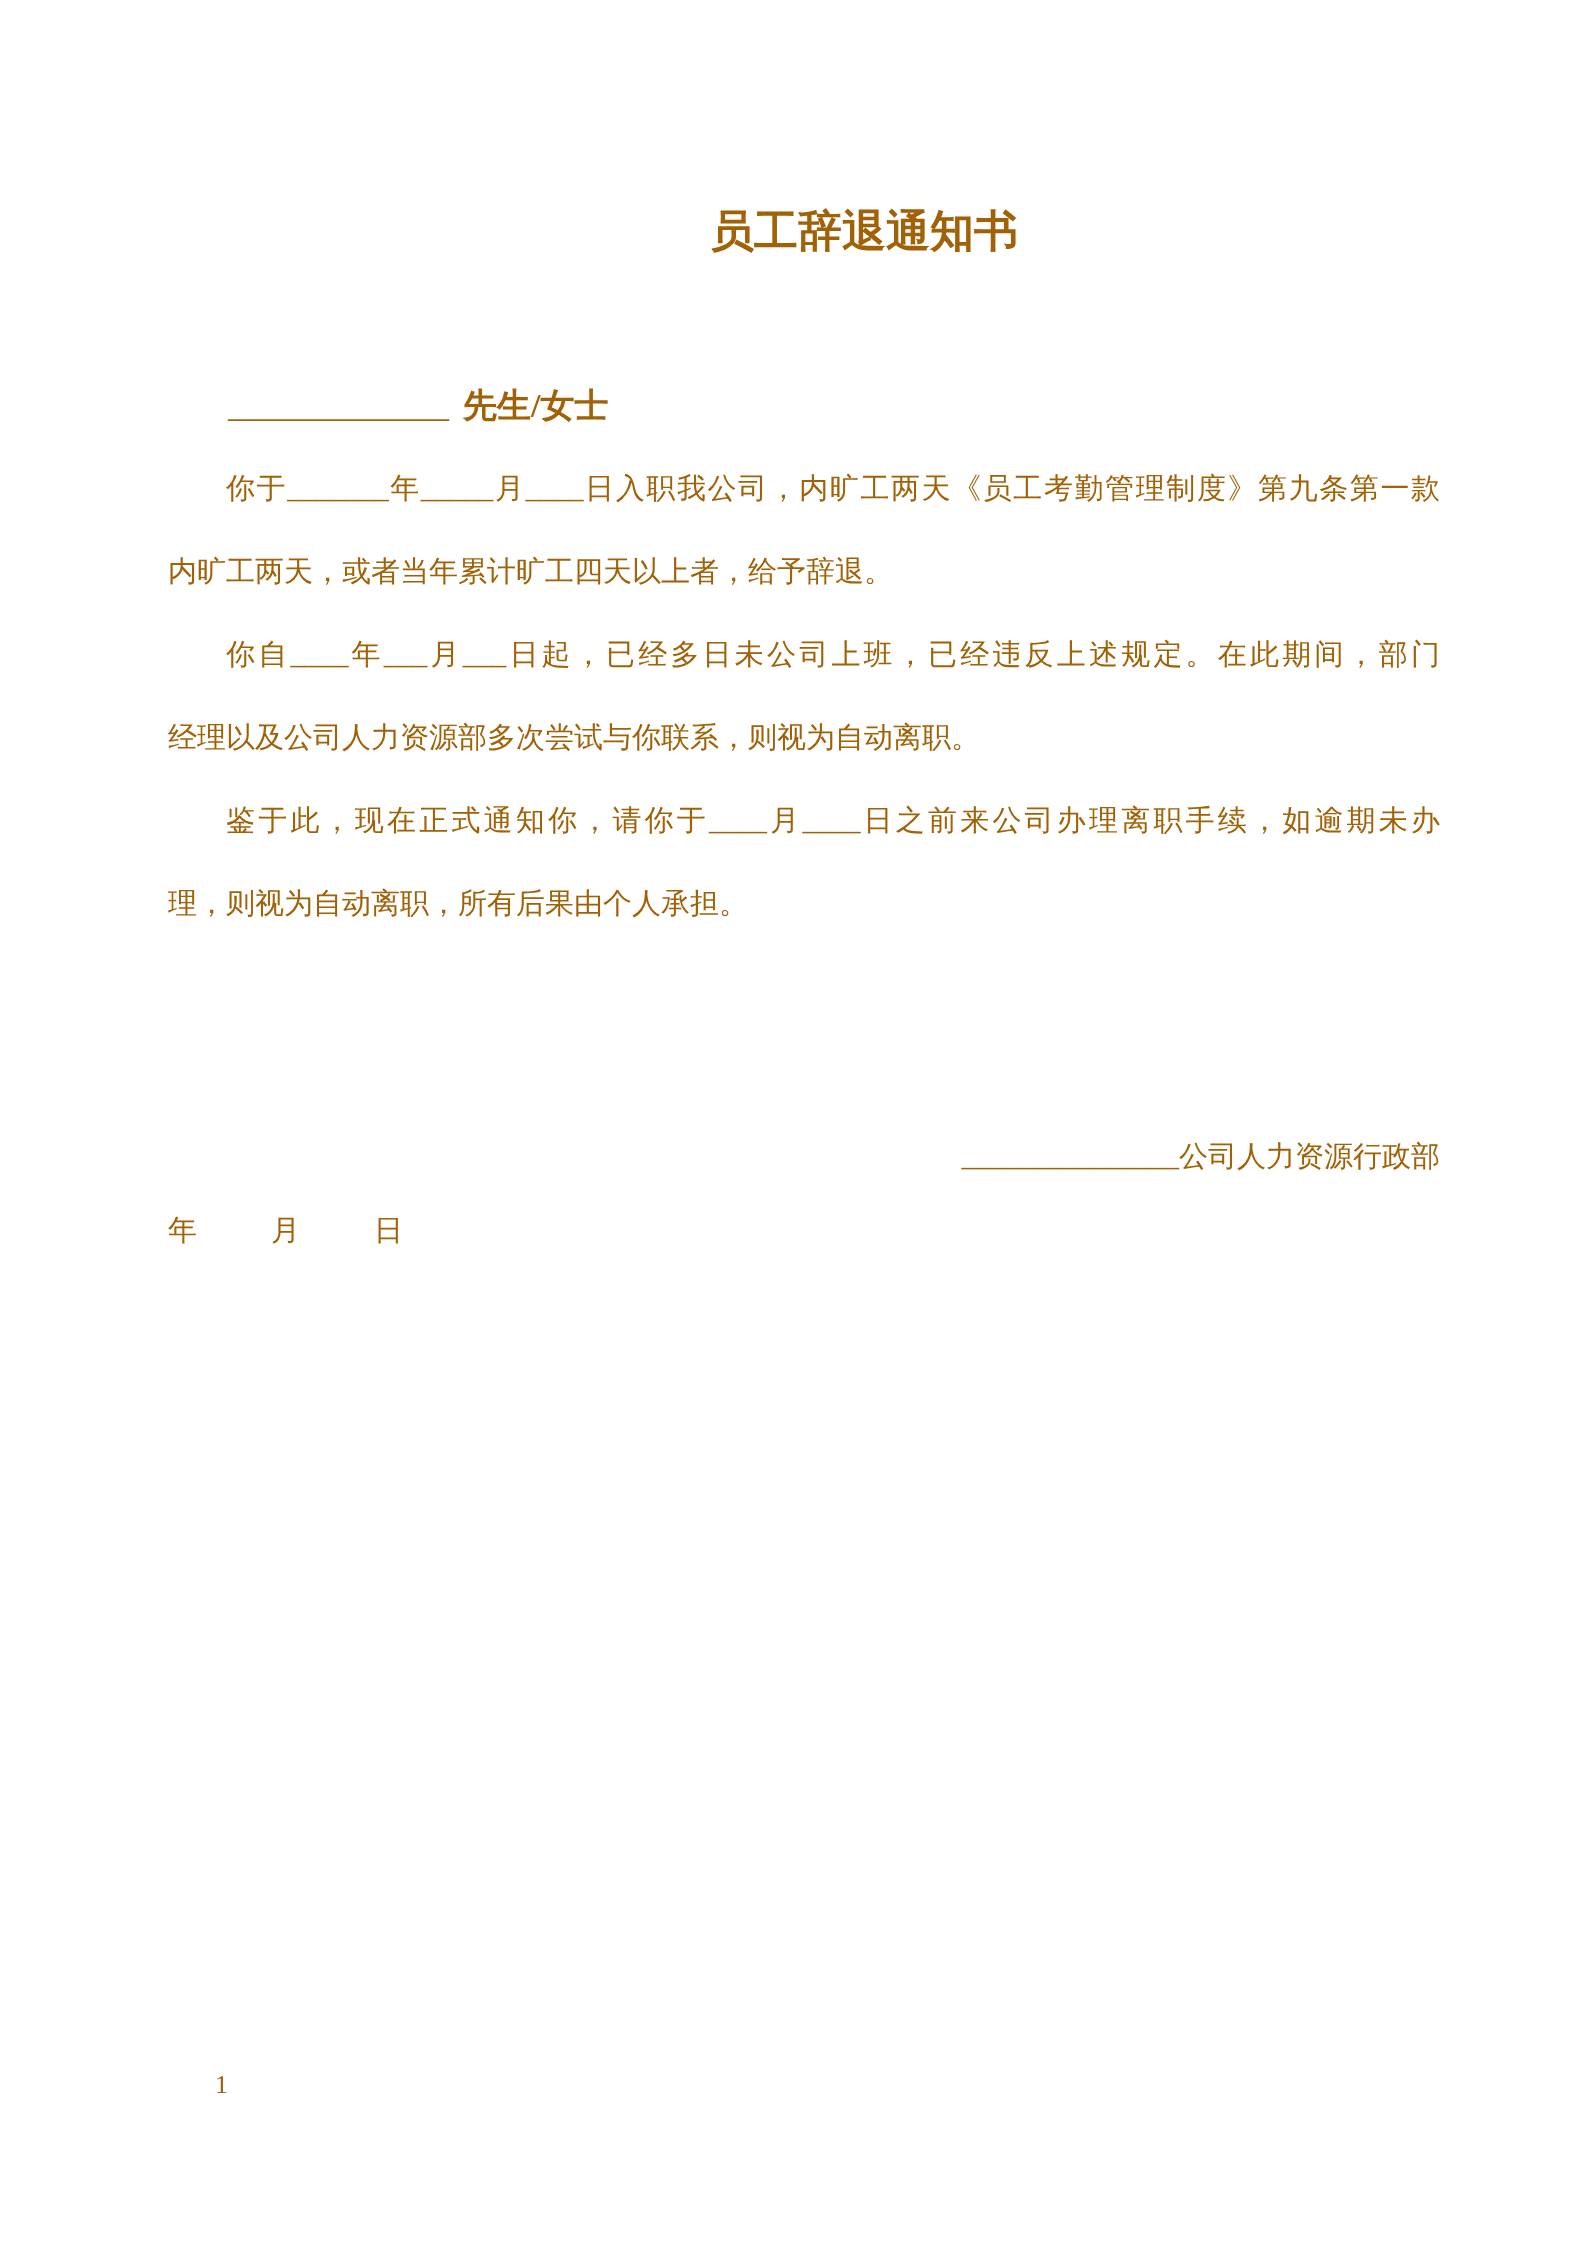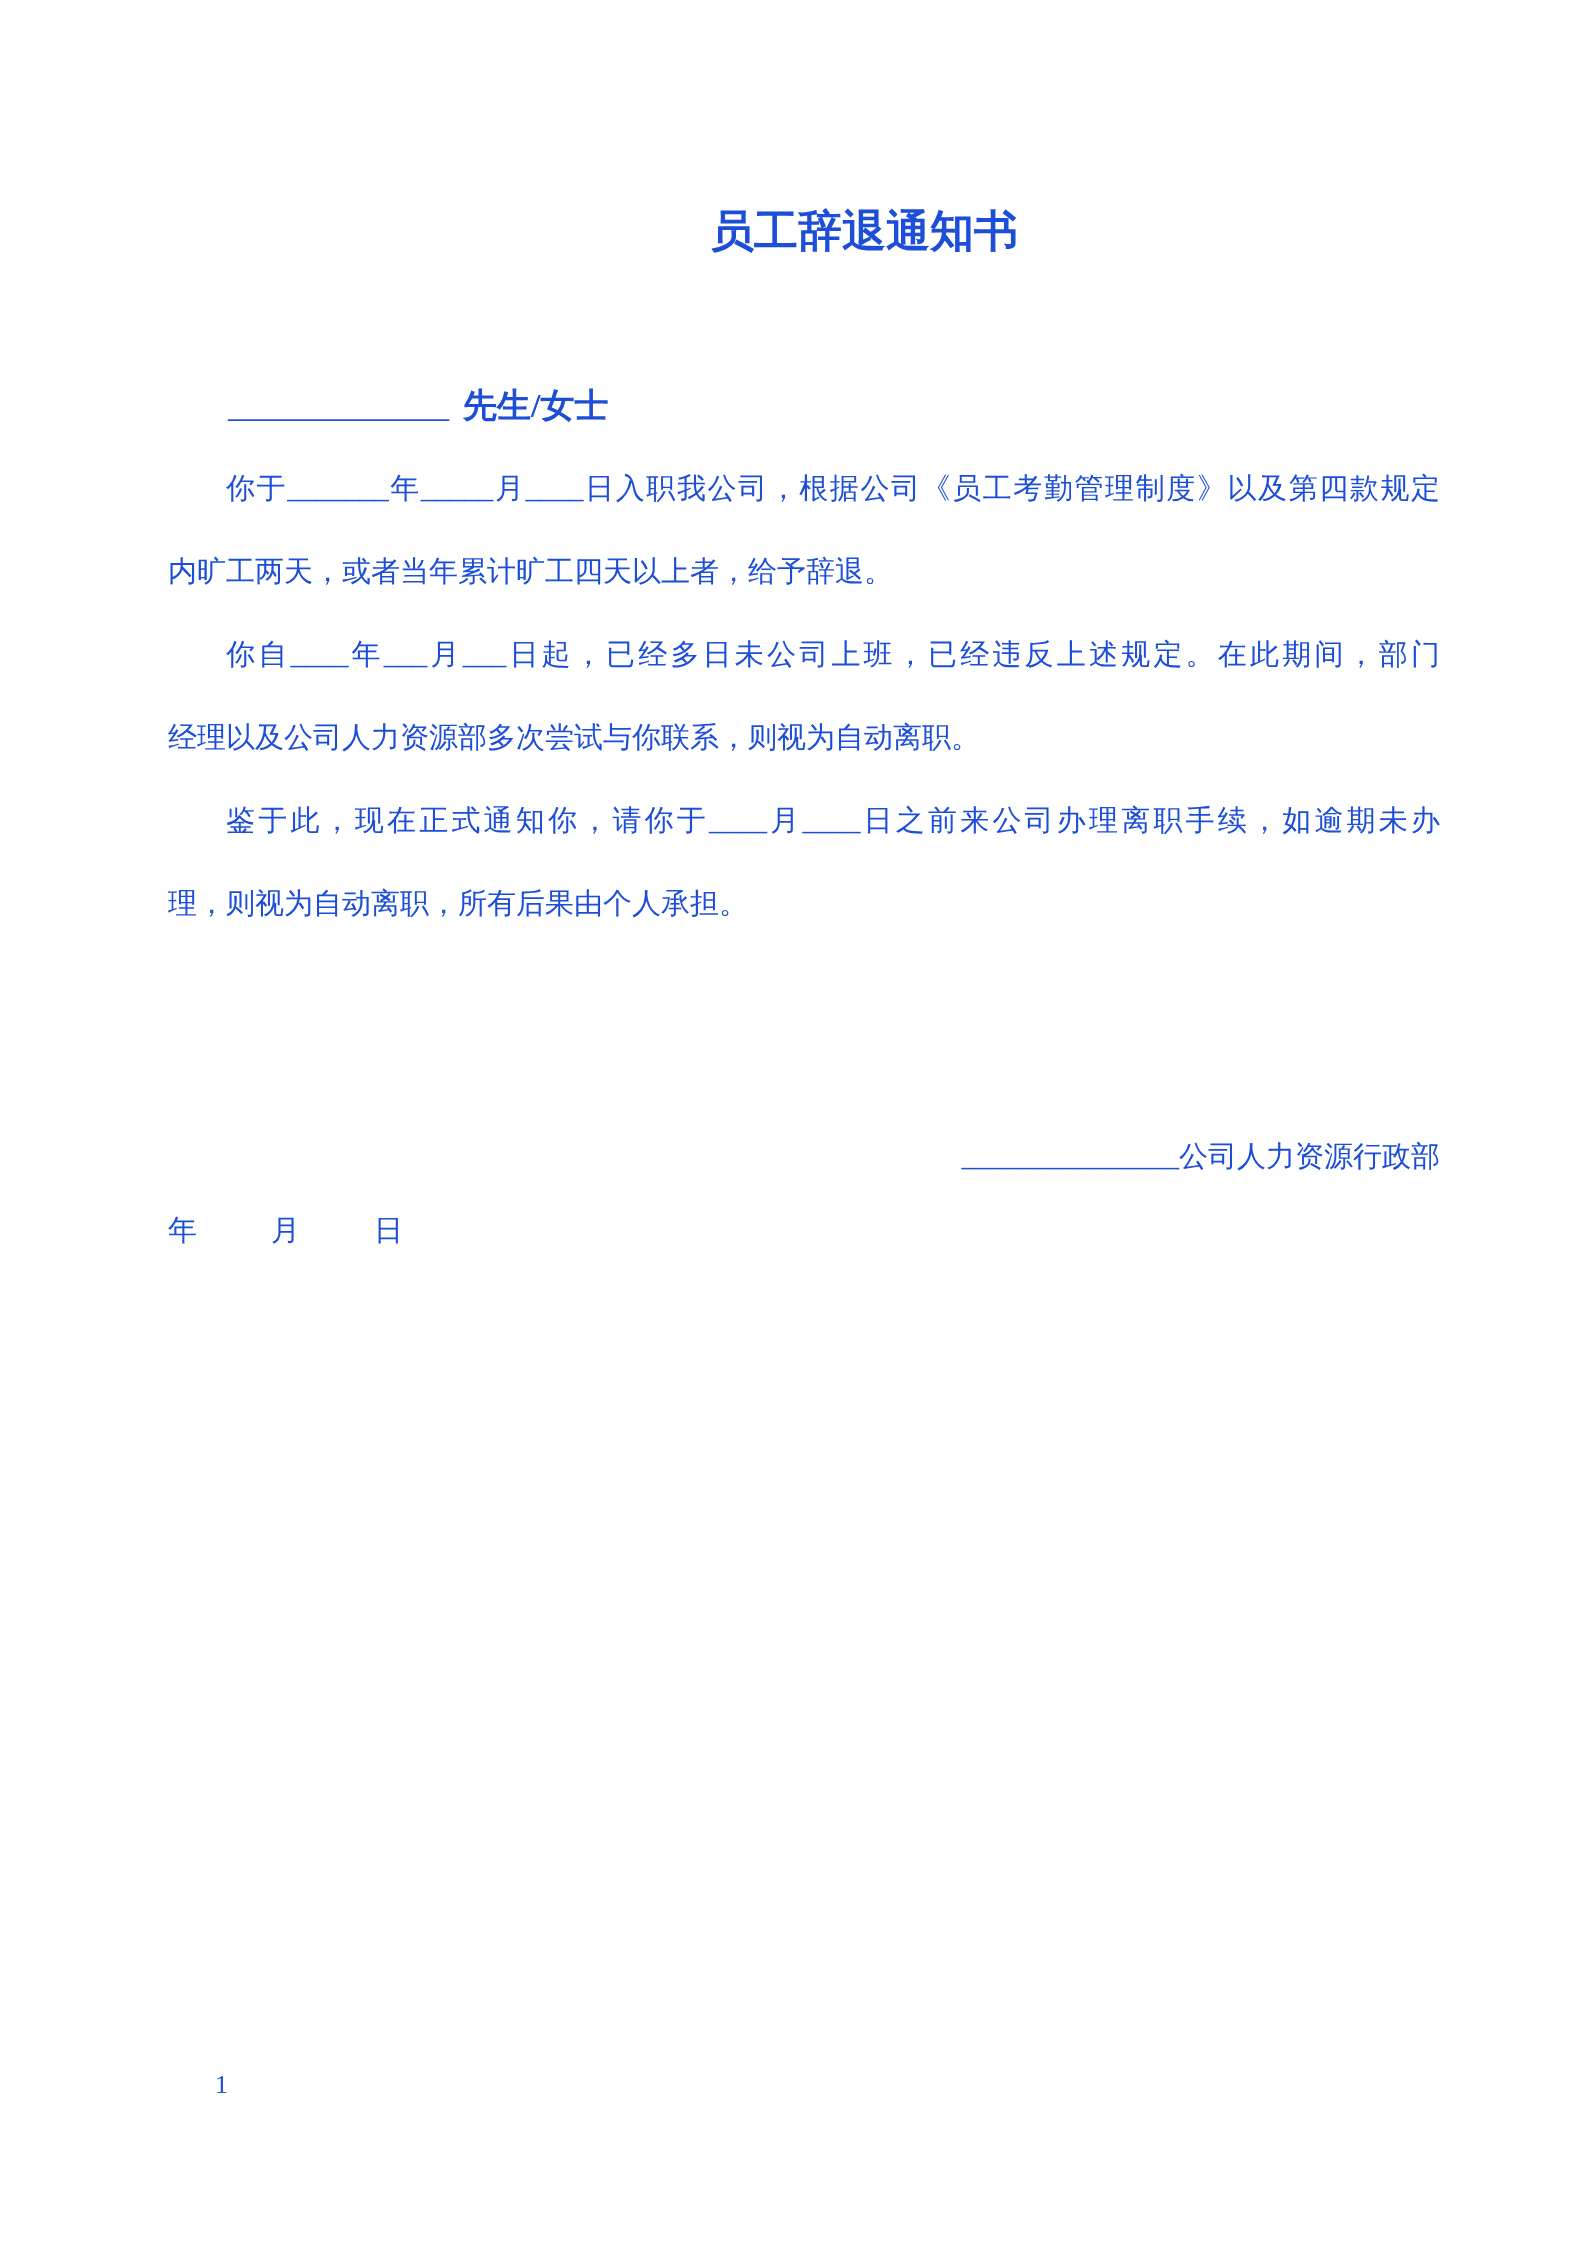--- a/index.html
+++ b/index.html
@@ -5,21 +5,21 @@
   html, body {
     margin: 0;
     padding: 0;
     background: #ffffff;
   }
   .page {
     position: relative;
     width: 1587px;
     height: 2245px;
     background: #ffffff;
-    color: #1d4ed8;
+    color: #a16207;
     font-family: "Liberation Serif", "DejaVu Serif", serif;
     overflow: hidden;
   }
   .content {
     position: absolute;
     left: 168px;
     right: 147px;
     top: 0;
   }
   .doc-title {
@@ -84,21 +84,21 @@
 <div class="page">
   <div class="content">
 
     <div class="doc-title">员工辞退通知书</div>
 
     <div class="salutation">
       <span class="blank">_____________</span><span class="name">先生/女士</span>
     </div>
 
     <div class="para">
-      <div class="line fill indent">你于_______年_____月____日入职我公司，根据公司《员工考勤管理制度》以及第四款规定</div>
+      <div class="line fill indent">你于_______年_____月____日入职我公司，内旷工两天《员工考勤管理制度》第九条第一款</div>
       <div class="line">内旷工两天，或者当年累计旷工四天以上者，给予辞退。</div>
     </div>
 
     <div class="para">
       <div class="line fill indent">你自____年___月___日起，已经多日未公司上班，已经违反上述规定。在此期间，部门</div>
       <div class="line">经理以及公司人力资源部多次尝试与你联系，则视为自动离职。</div>
     </div>
 
     <div class="para">
       <div class="line fill indent">鉴于此，现在正式通知你，请你于____月____日之前来公司办理离职手续，如逾期未办</div>

